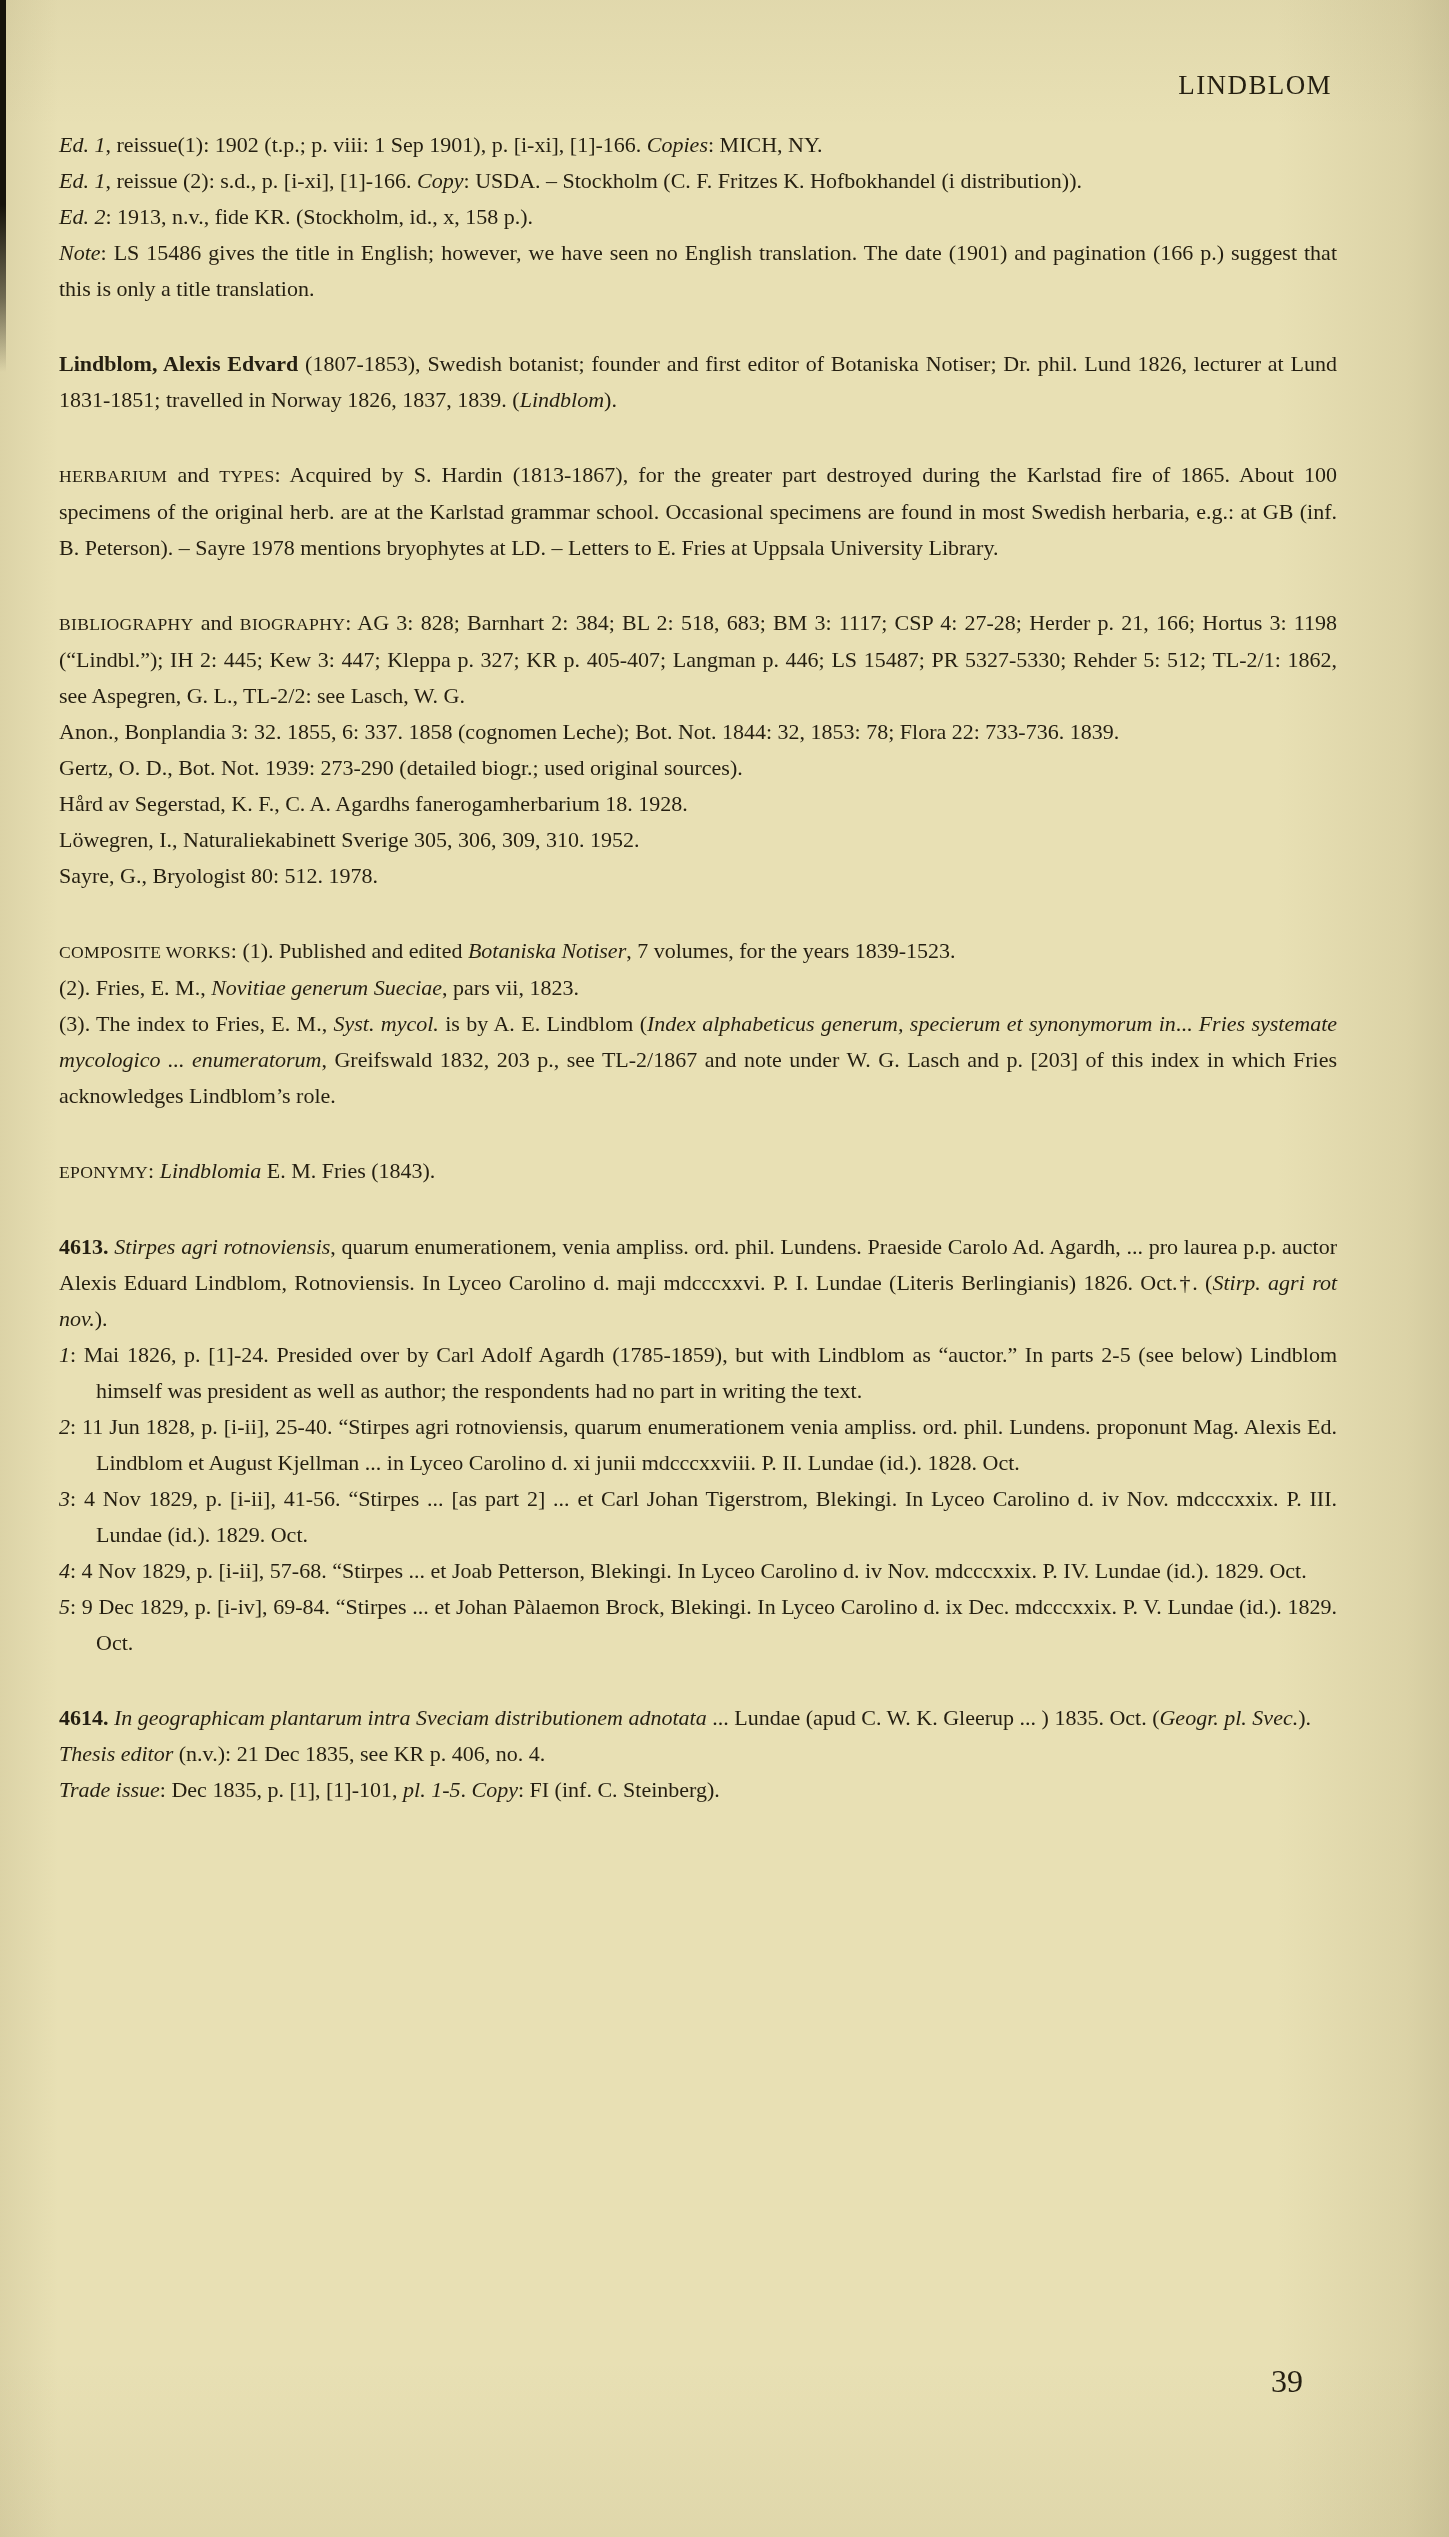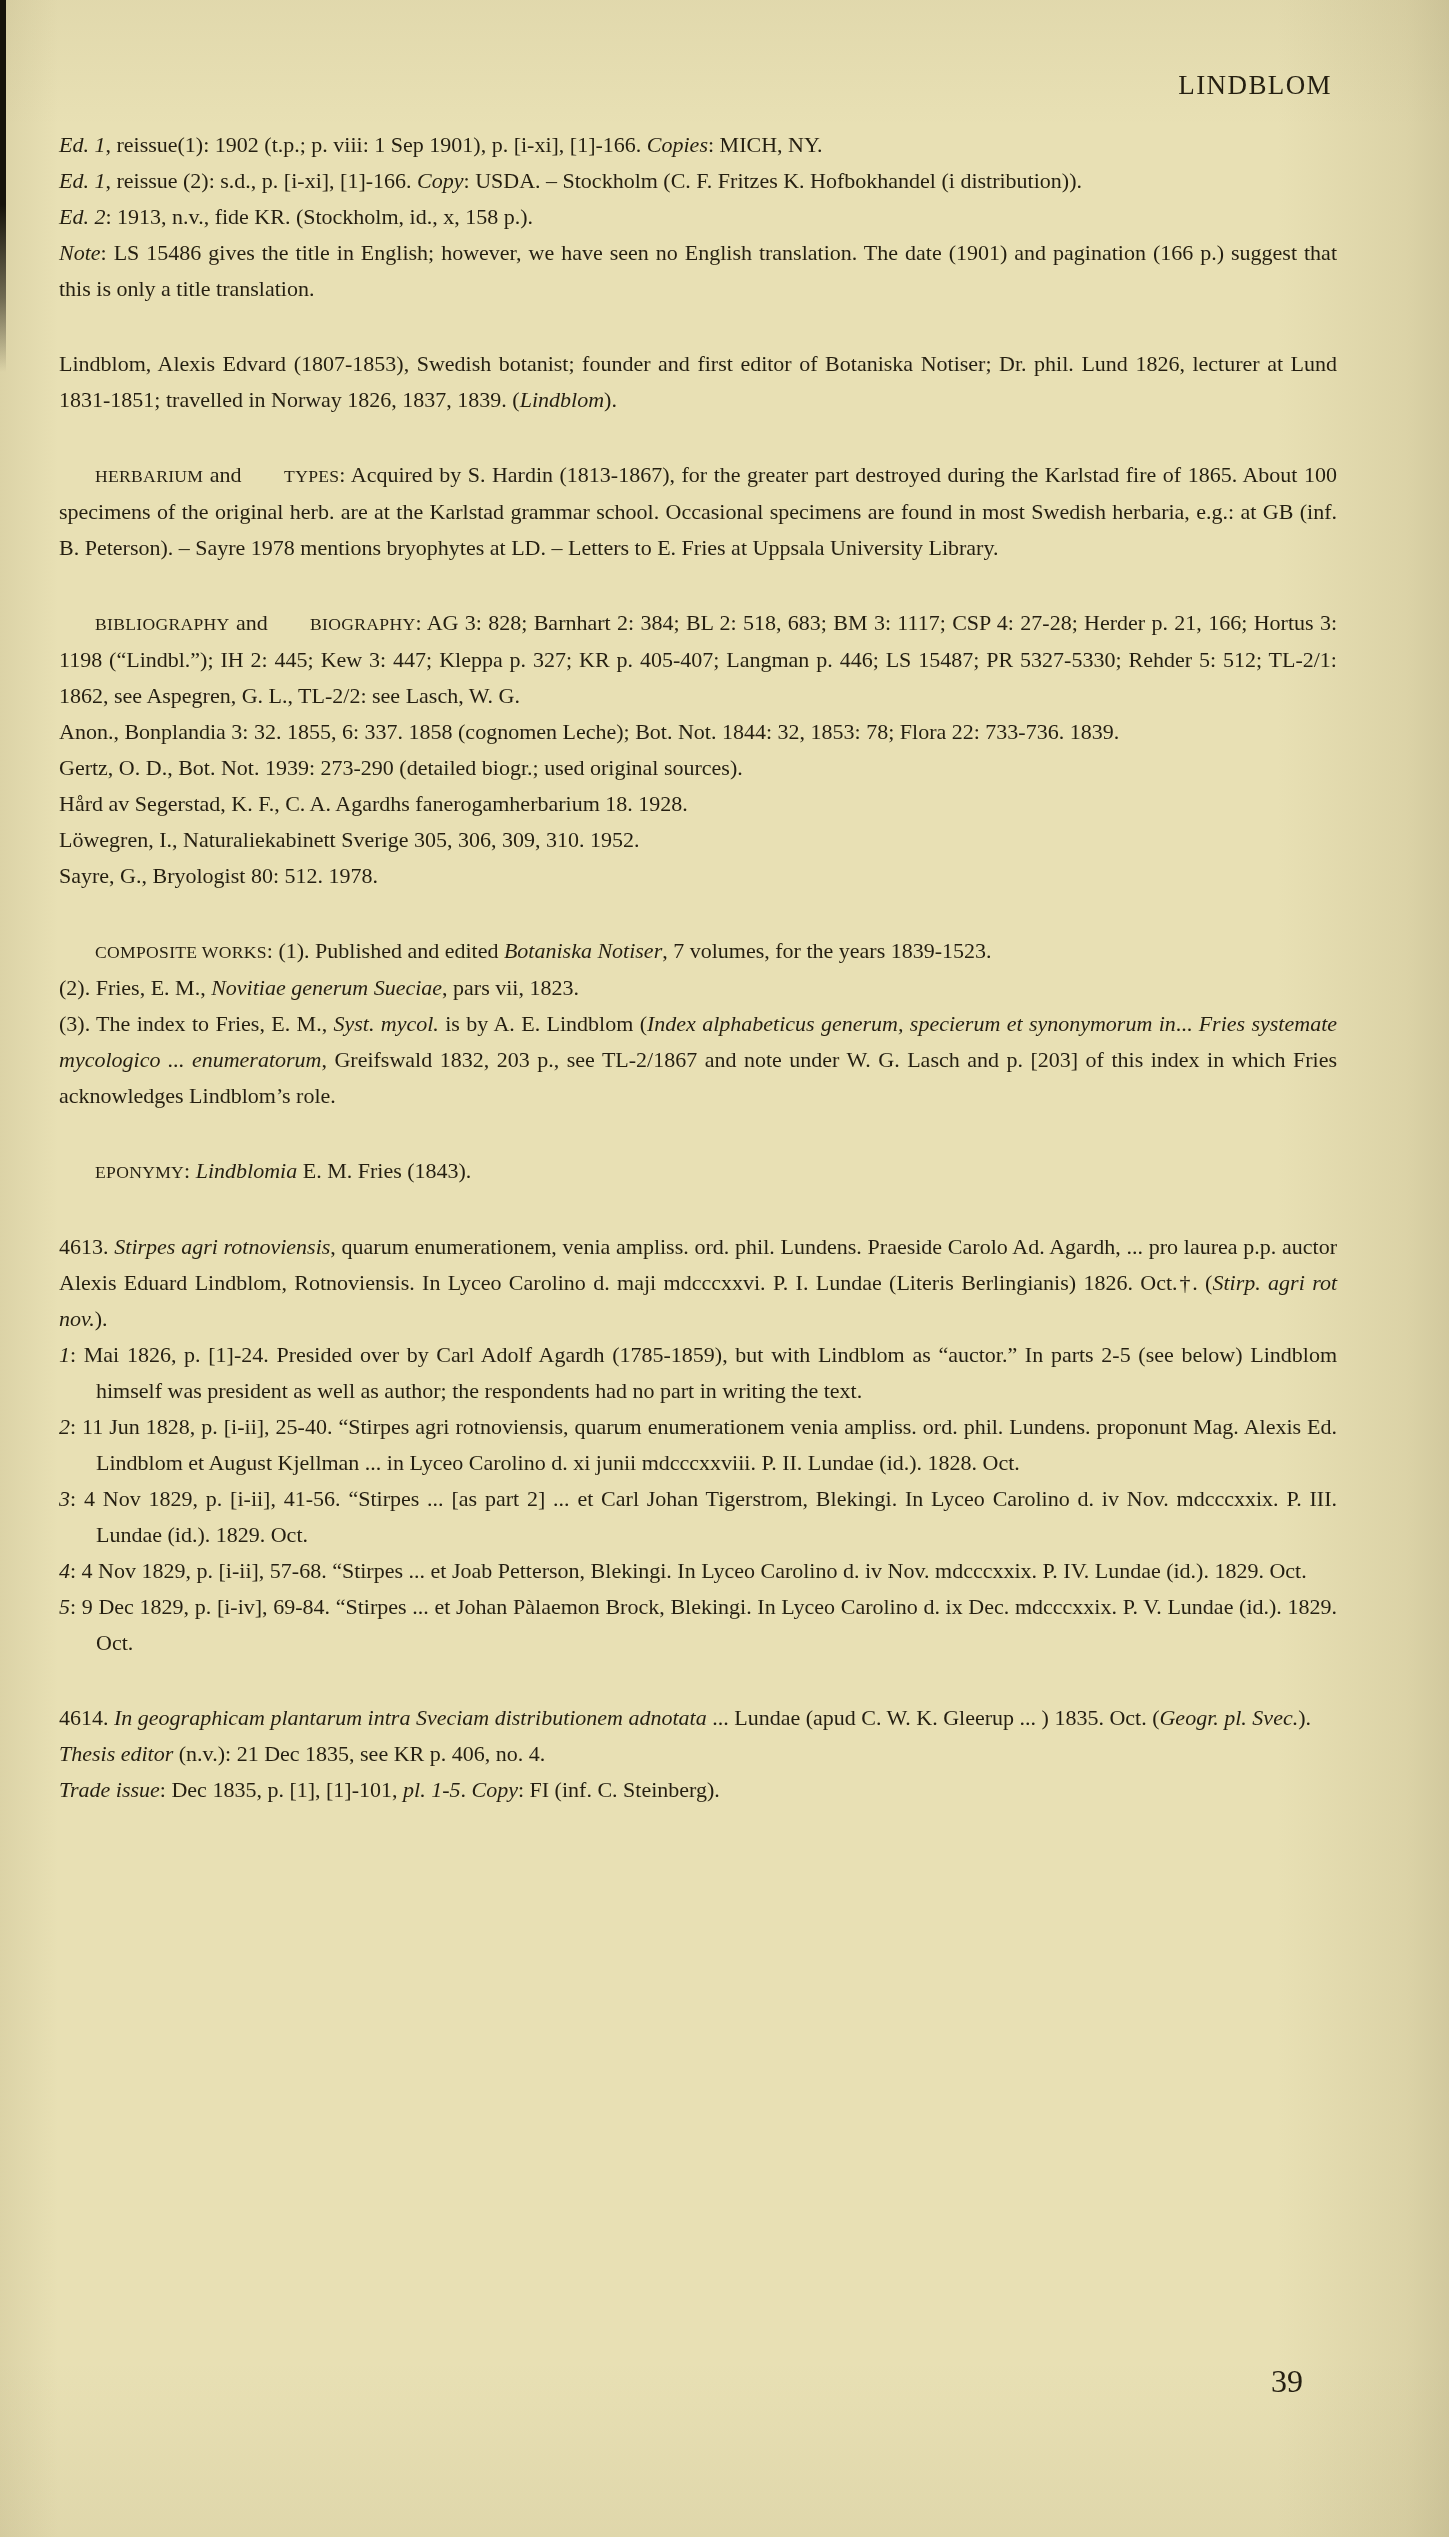--- a/index.html
+++ b/index.html
@@ -55,22 +55,22 @@
     margin-top: 39px;
   }
   .text-col p {
     margin: 0;
   }
   .text-col p.hang {
     padding-left: 37px;
     text-indent: -37px;
   }
   .it { font-style: italic; }
-  .bd { font-weight: normal; }
-  .sc { font-size: 0.80em; letter-spacing: 0.3px; margin-left: 36px; }
+  .bd { font-weight: bold; }
+  .sc { font-size: 0.80em; letter-spacing: 0.3px; }
   .page-number {
     position: absolute;
     top: 2363px;
     left: 1271px;
     font-size: 32px;
     text-align: center;
   }
 </style>
 </head>
 <body>

